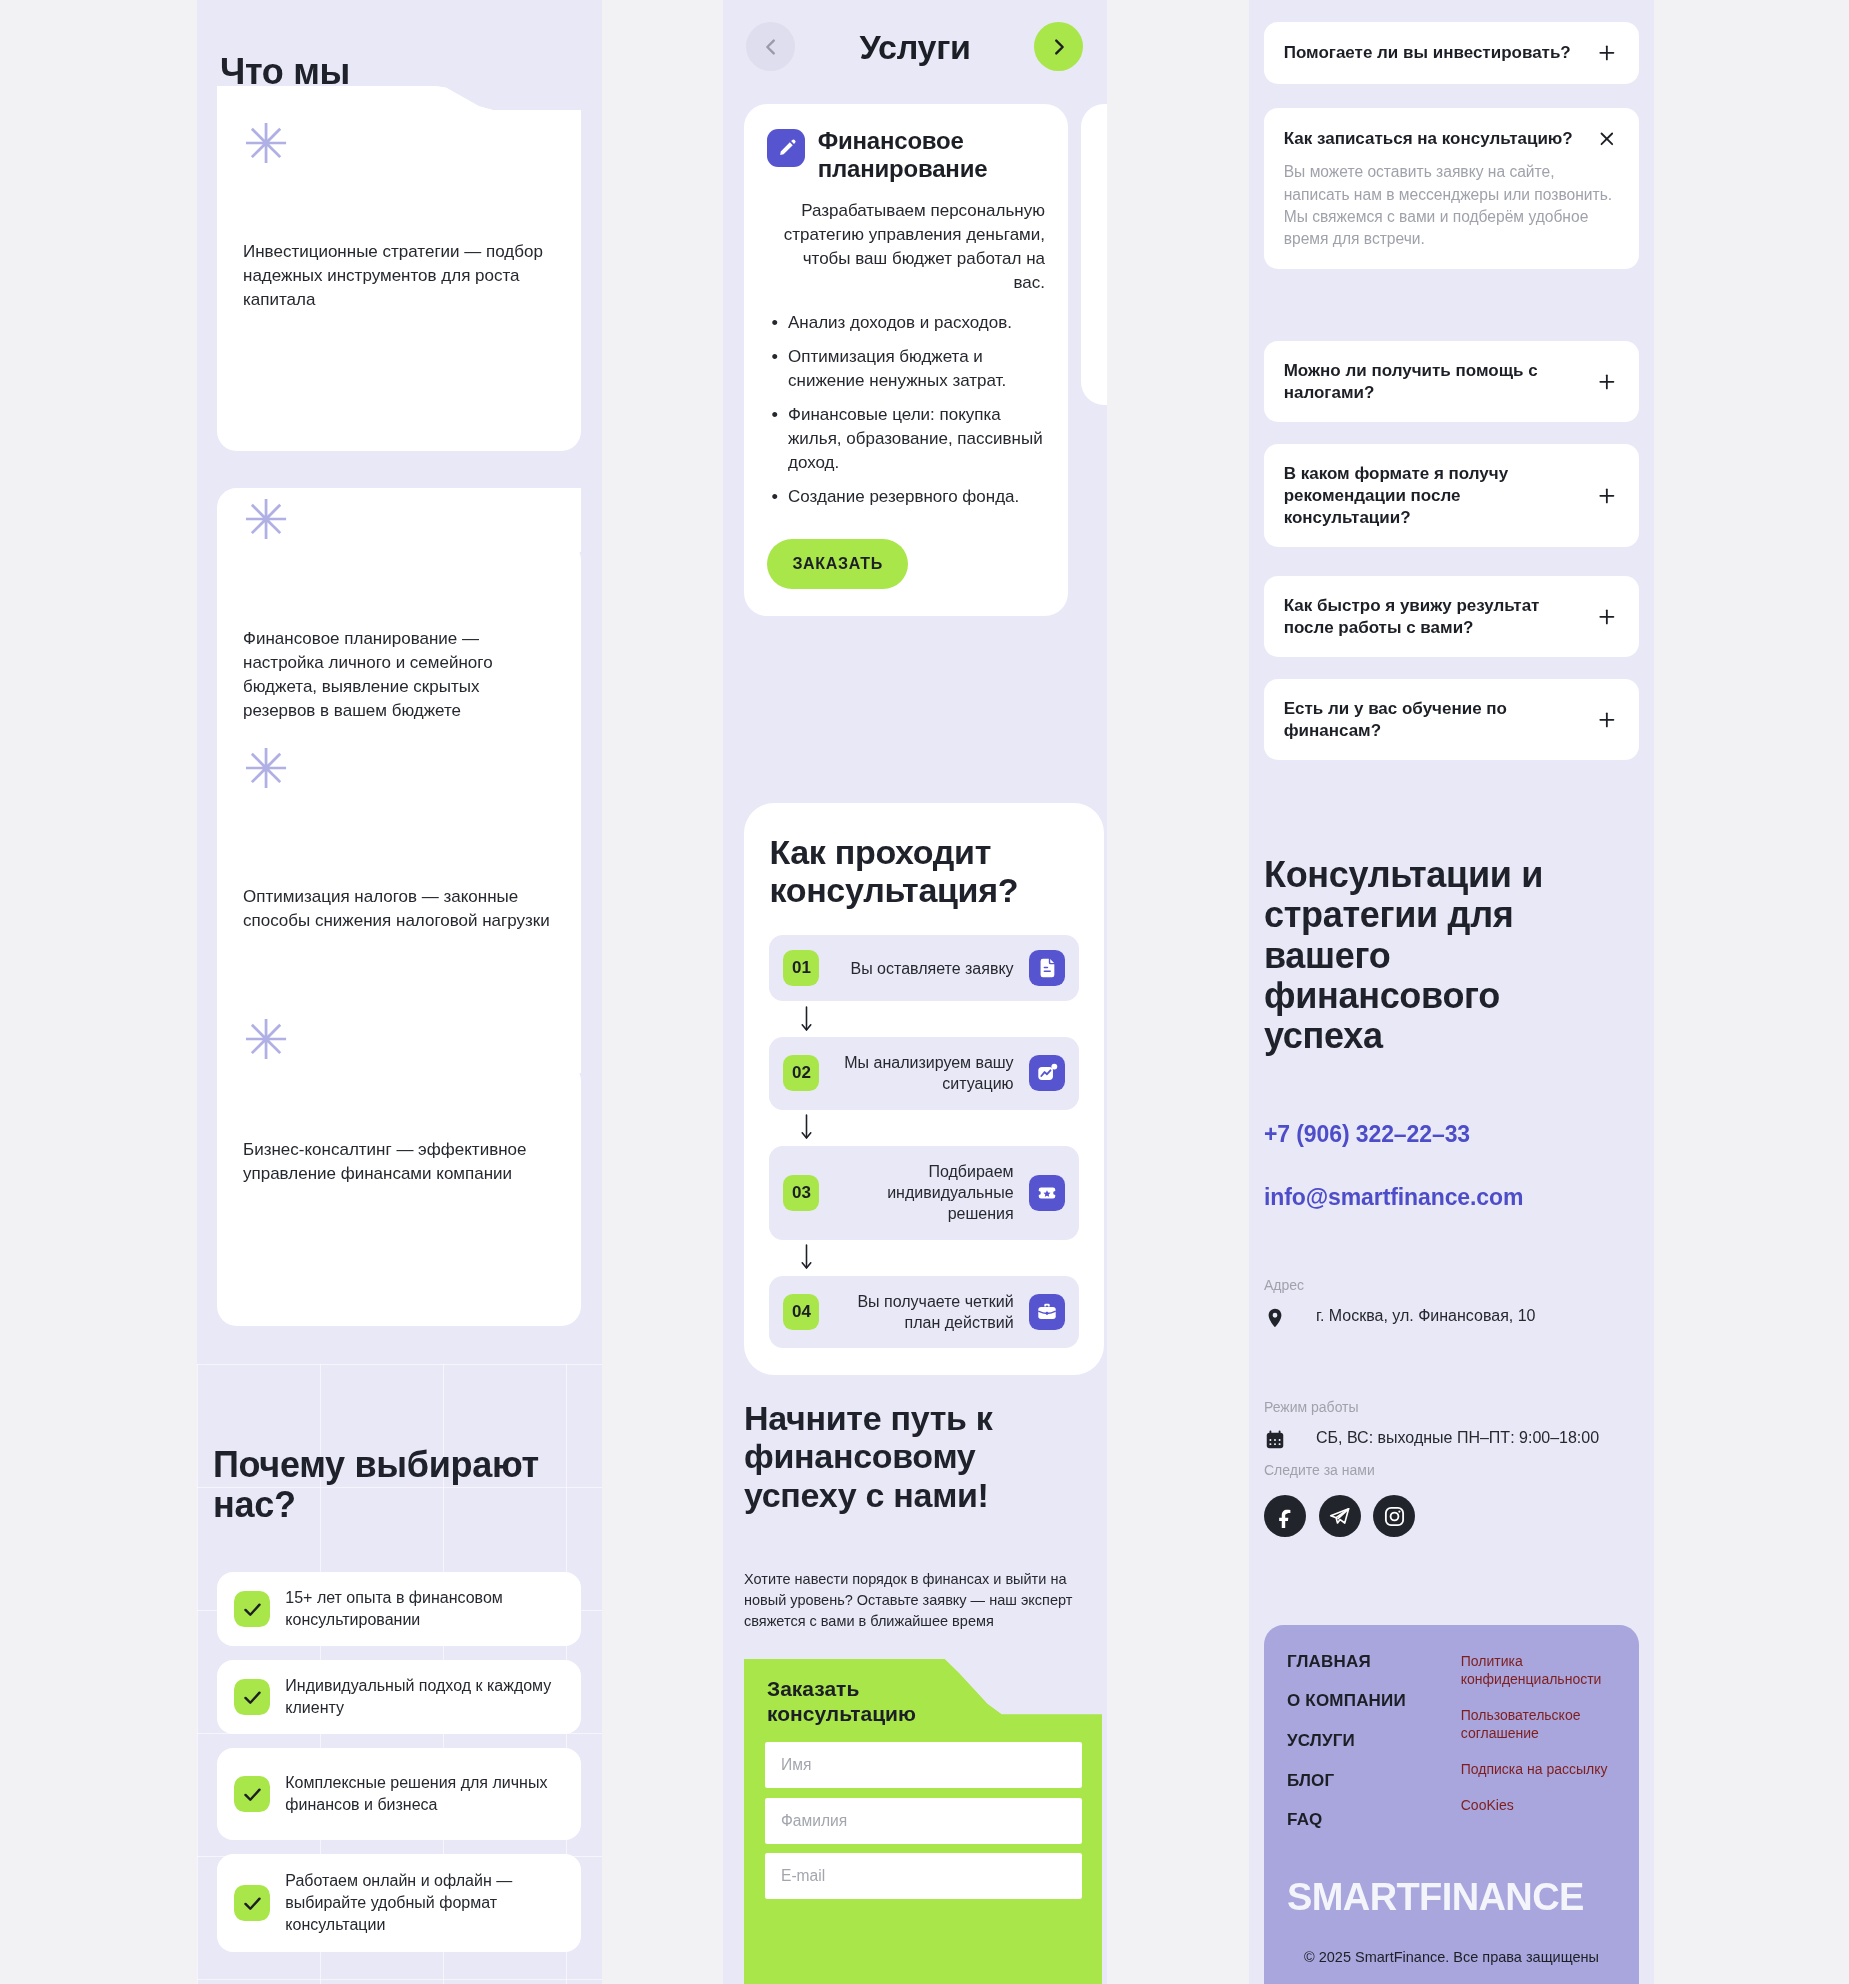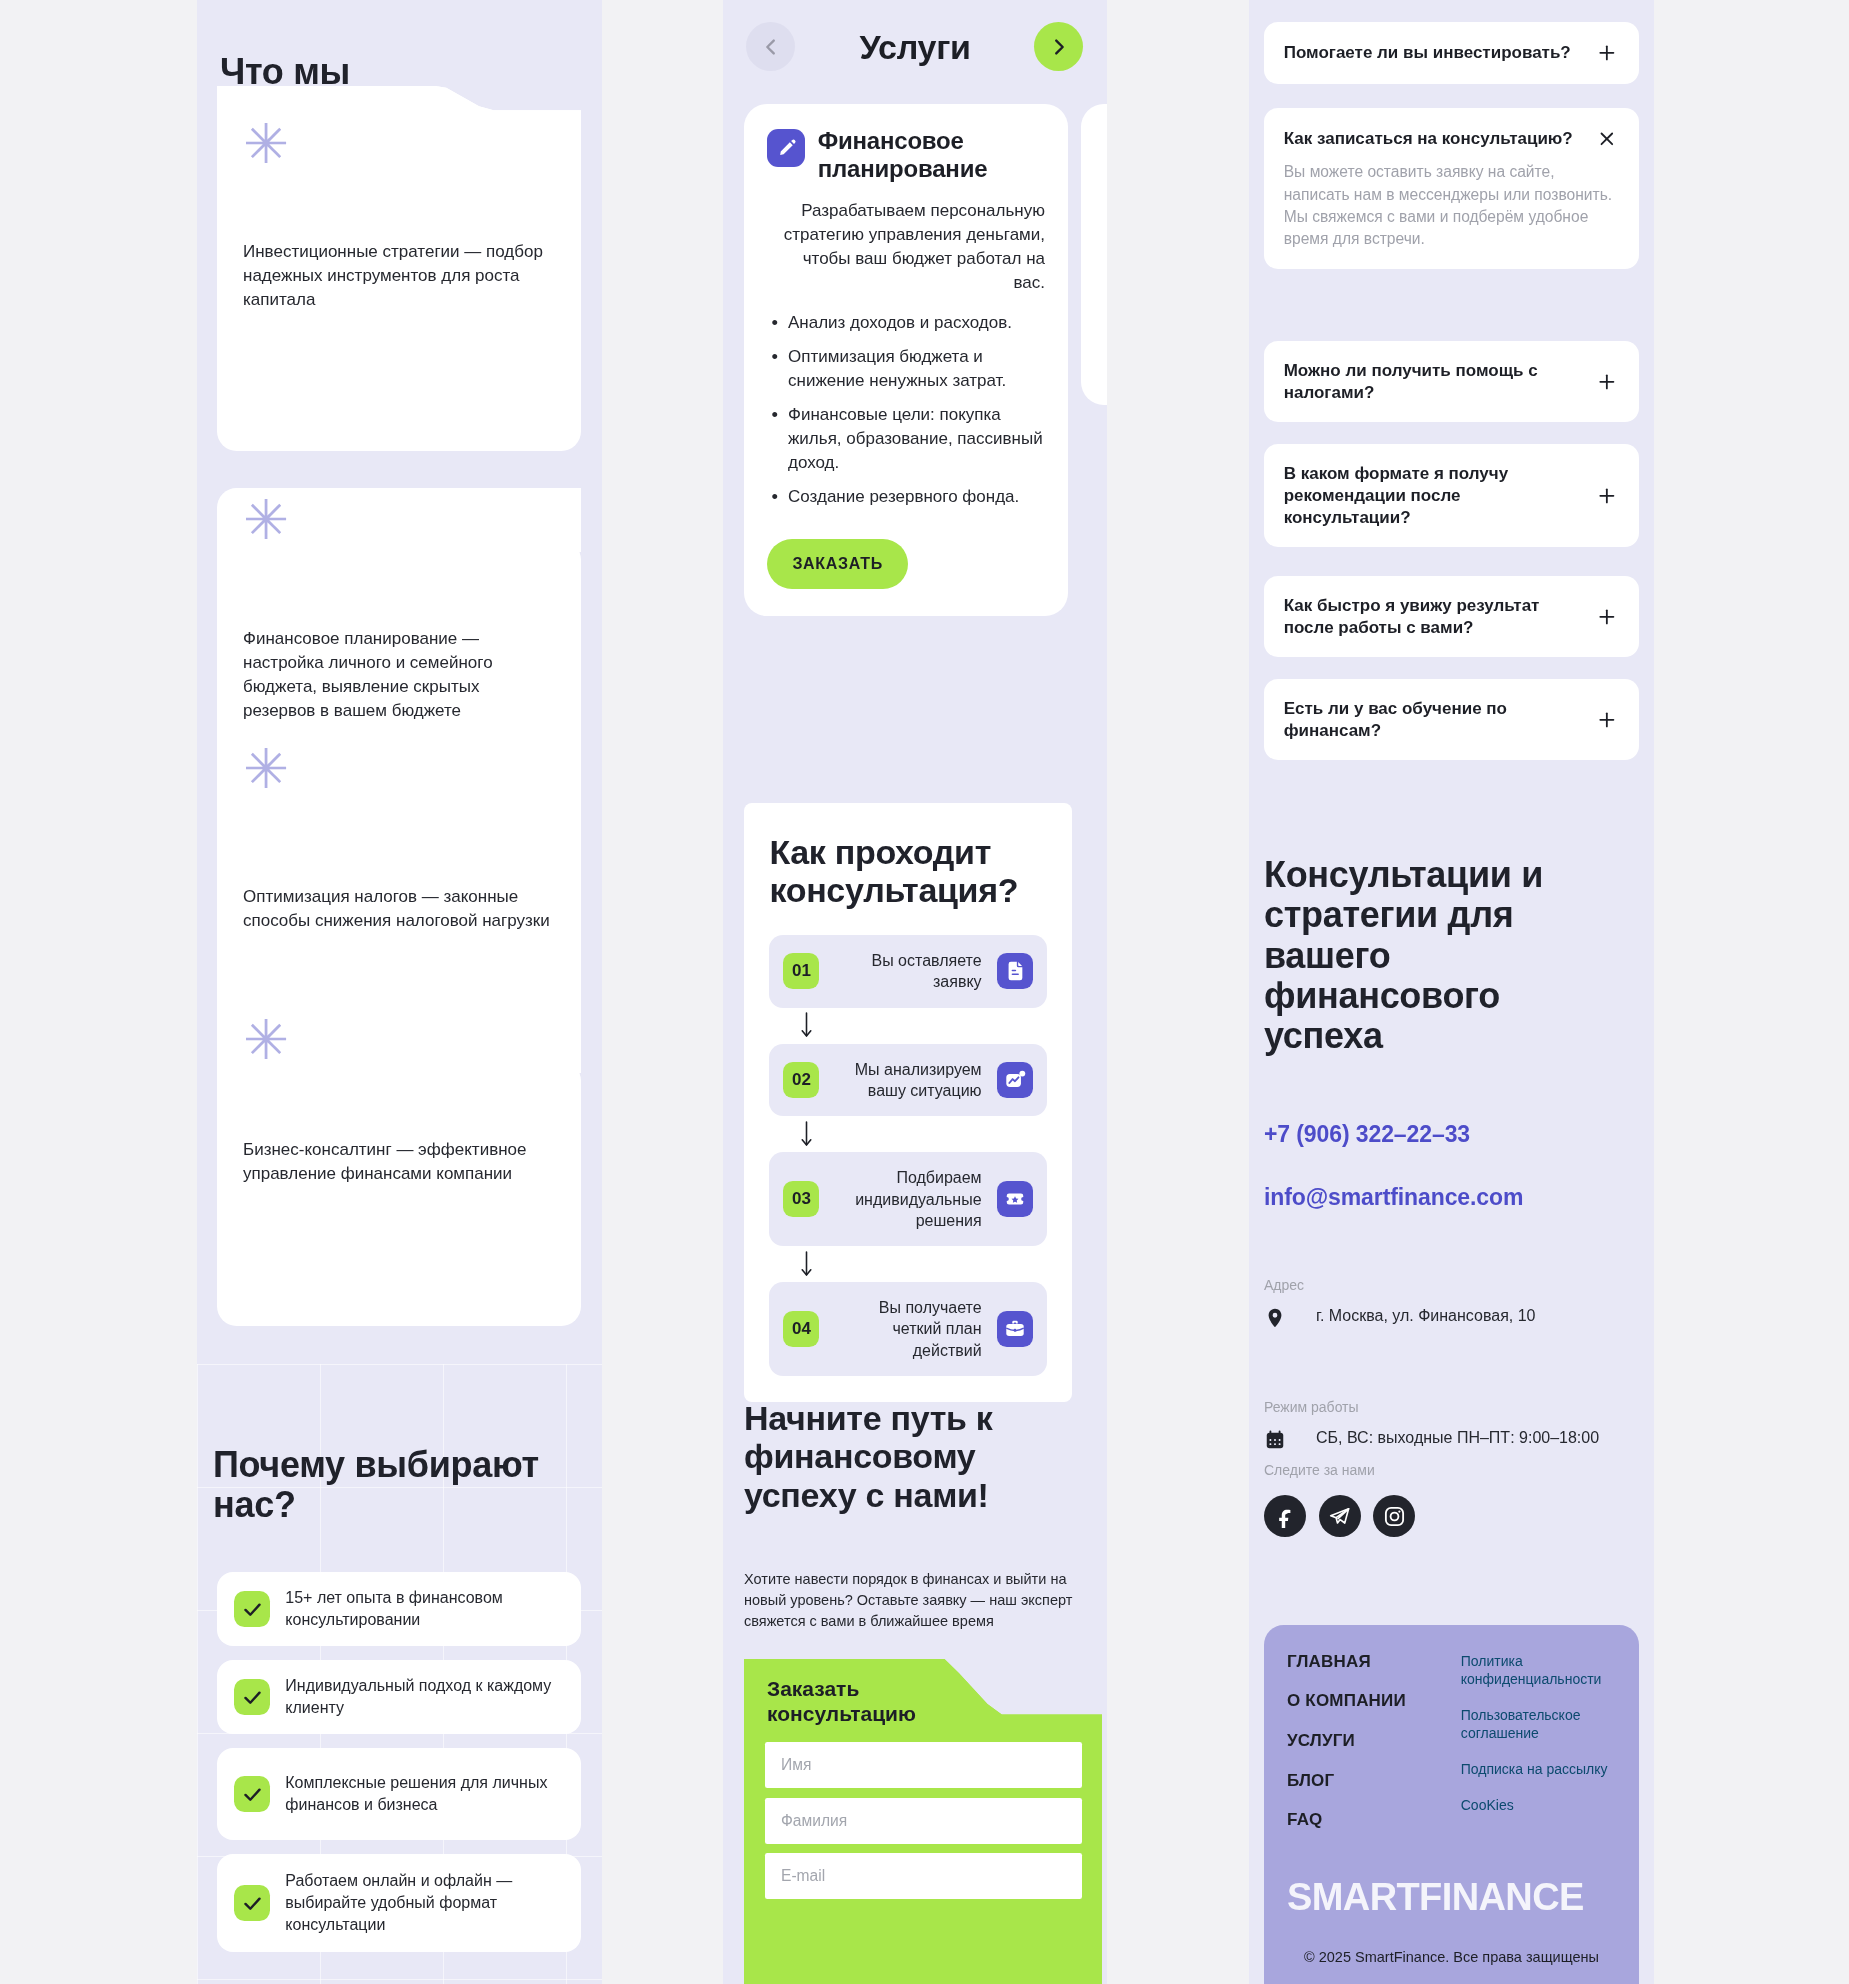--- a/index.html
+++ b/index.html
@@ -150,21 +150,21 @@
   #order-btn {
     margin-top: 19.7px; display: inline-block;
     background: #a8e64a; border: none; border-radius: 25.4px;
     padding: 16px 25.4px; font-size: 16px; font-weight: 700;
     letter-spacing: 0.7px; color: #1d1f26;
     font-family: "Liberation Sans", sans-serif; cursor: pointer;
   }
 
   #how-panel {
     position: absolute; left: 21px; top: 803px;
-    width: 328px; background: #fff; border-radius: 8px;
+    width: 360px; background: #fff; border-radius: 30px;
     padding: 30px 25.4px 26.6px 25.4px;
   }
   #how-title { margin-bottom: 25.4px; }
   .step-row {
     position: relative; background: #e8e8f6; border-radius: 14px;
     display: flex; align-items: center; gap: 15px;
     padding: 15px 14px; margin-bottom: 0;
   }
   .step-num {
     flex: 0 0 auto; width: 36px; height: 36px; border-radius: 9.8px;
@@ -255,21 +255,21 @@
   #footer-cols { display: flex; gap: 23px; }
   #foot-nav { width: 168px; }
   .foot-nav-item {
     display: block; font-size: 17px; font-weight: 700;
     color: #1d1f26; margin-bottom: 19.7px; text-decoration: none;
     letter-spacing: 0.2px;
   }
   #foot-legal { width: 173px; }
   .foot-legal-item {
     display: block; font-size: 14px; line-height: 1.32;
-    color: #0c4a6e; margin-bottom: 17.3px; text-decoration: none;
+    color: #7f1d1d; margin-bottom: 17.3px; text-decoration: none;
   }
   #brand {
     position: absolute; left: 23px; bottom: 66px;
     font-size: 38px; font-weight: 700; color: #f4f4fb;
     letter-spacing: -0.6px;
   }
   #copyright {
     position: absolute; left: 0; right: 0; bottom: 19.7px;
     text-align: center; font-size: 14.5px; color: #1d1f26;
   }

